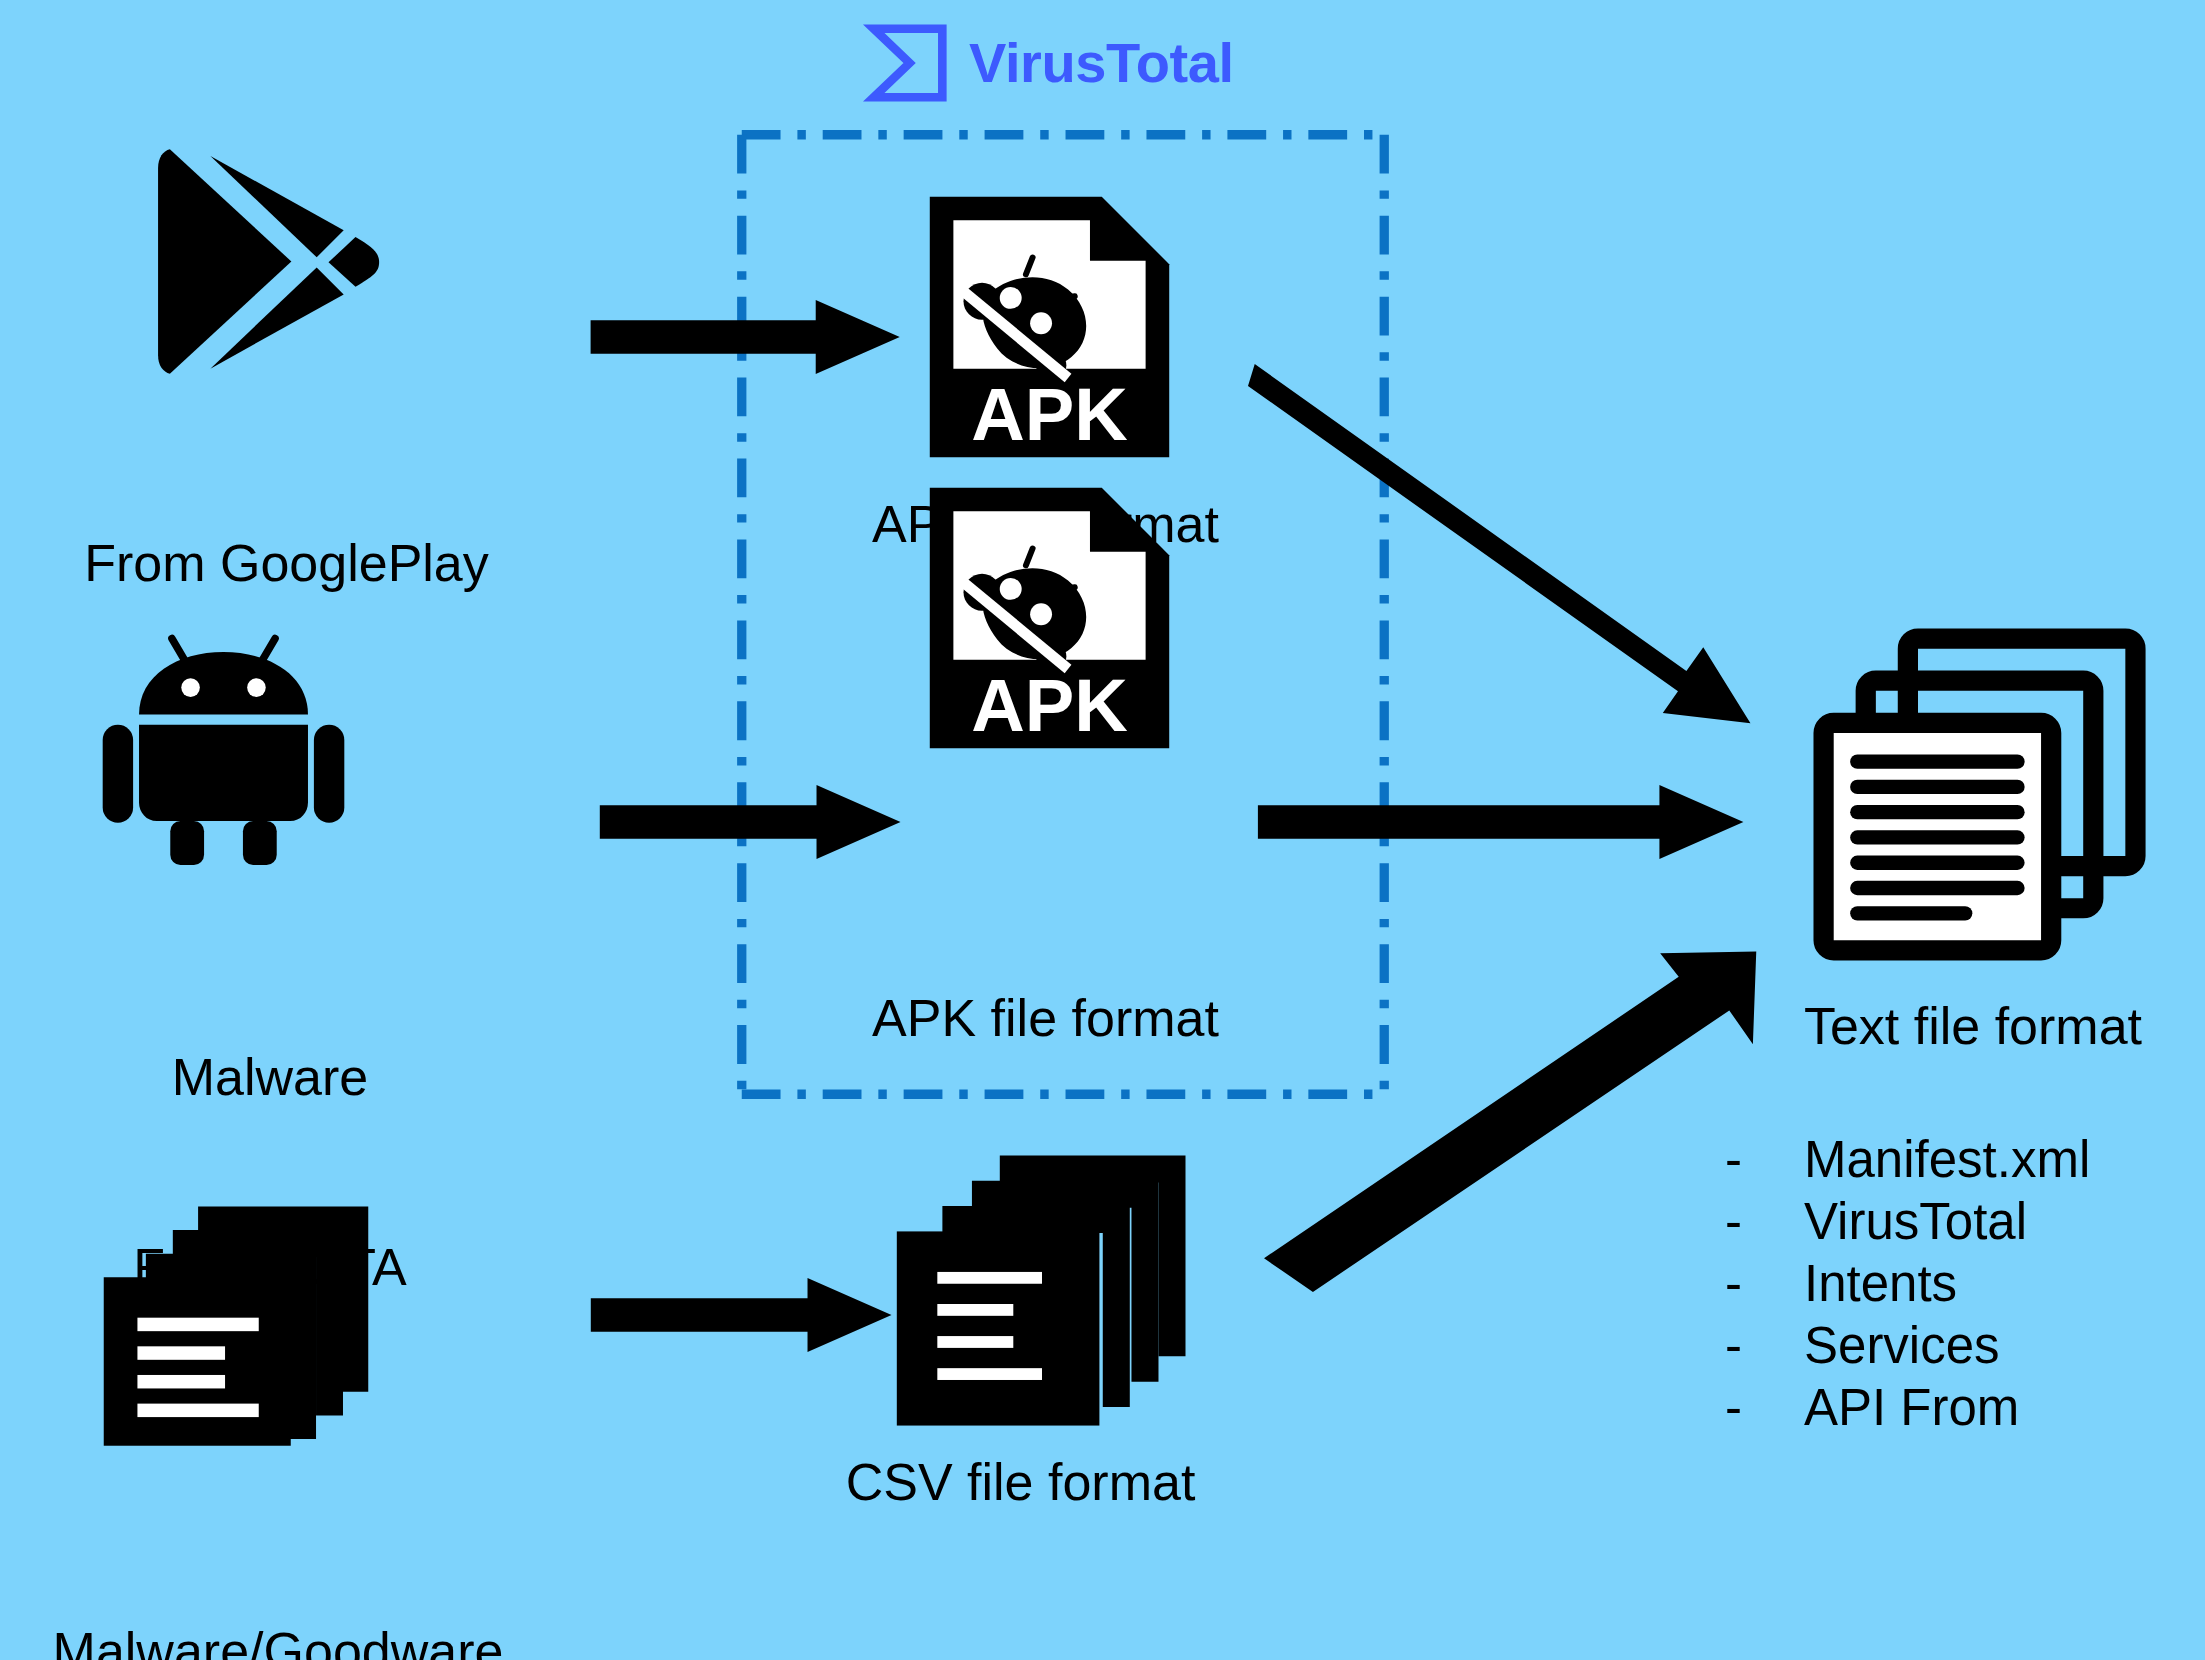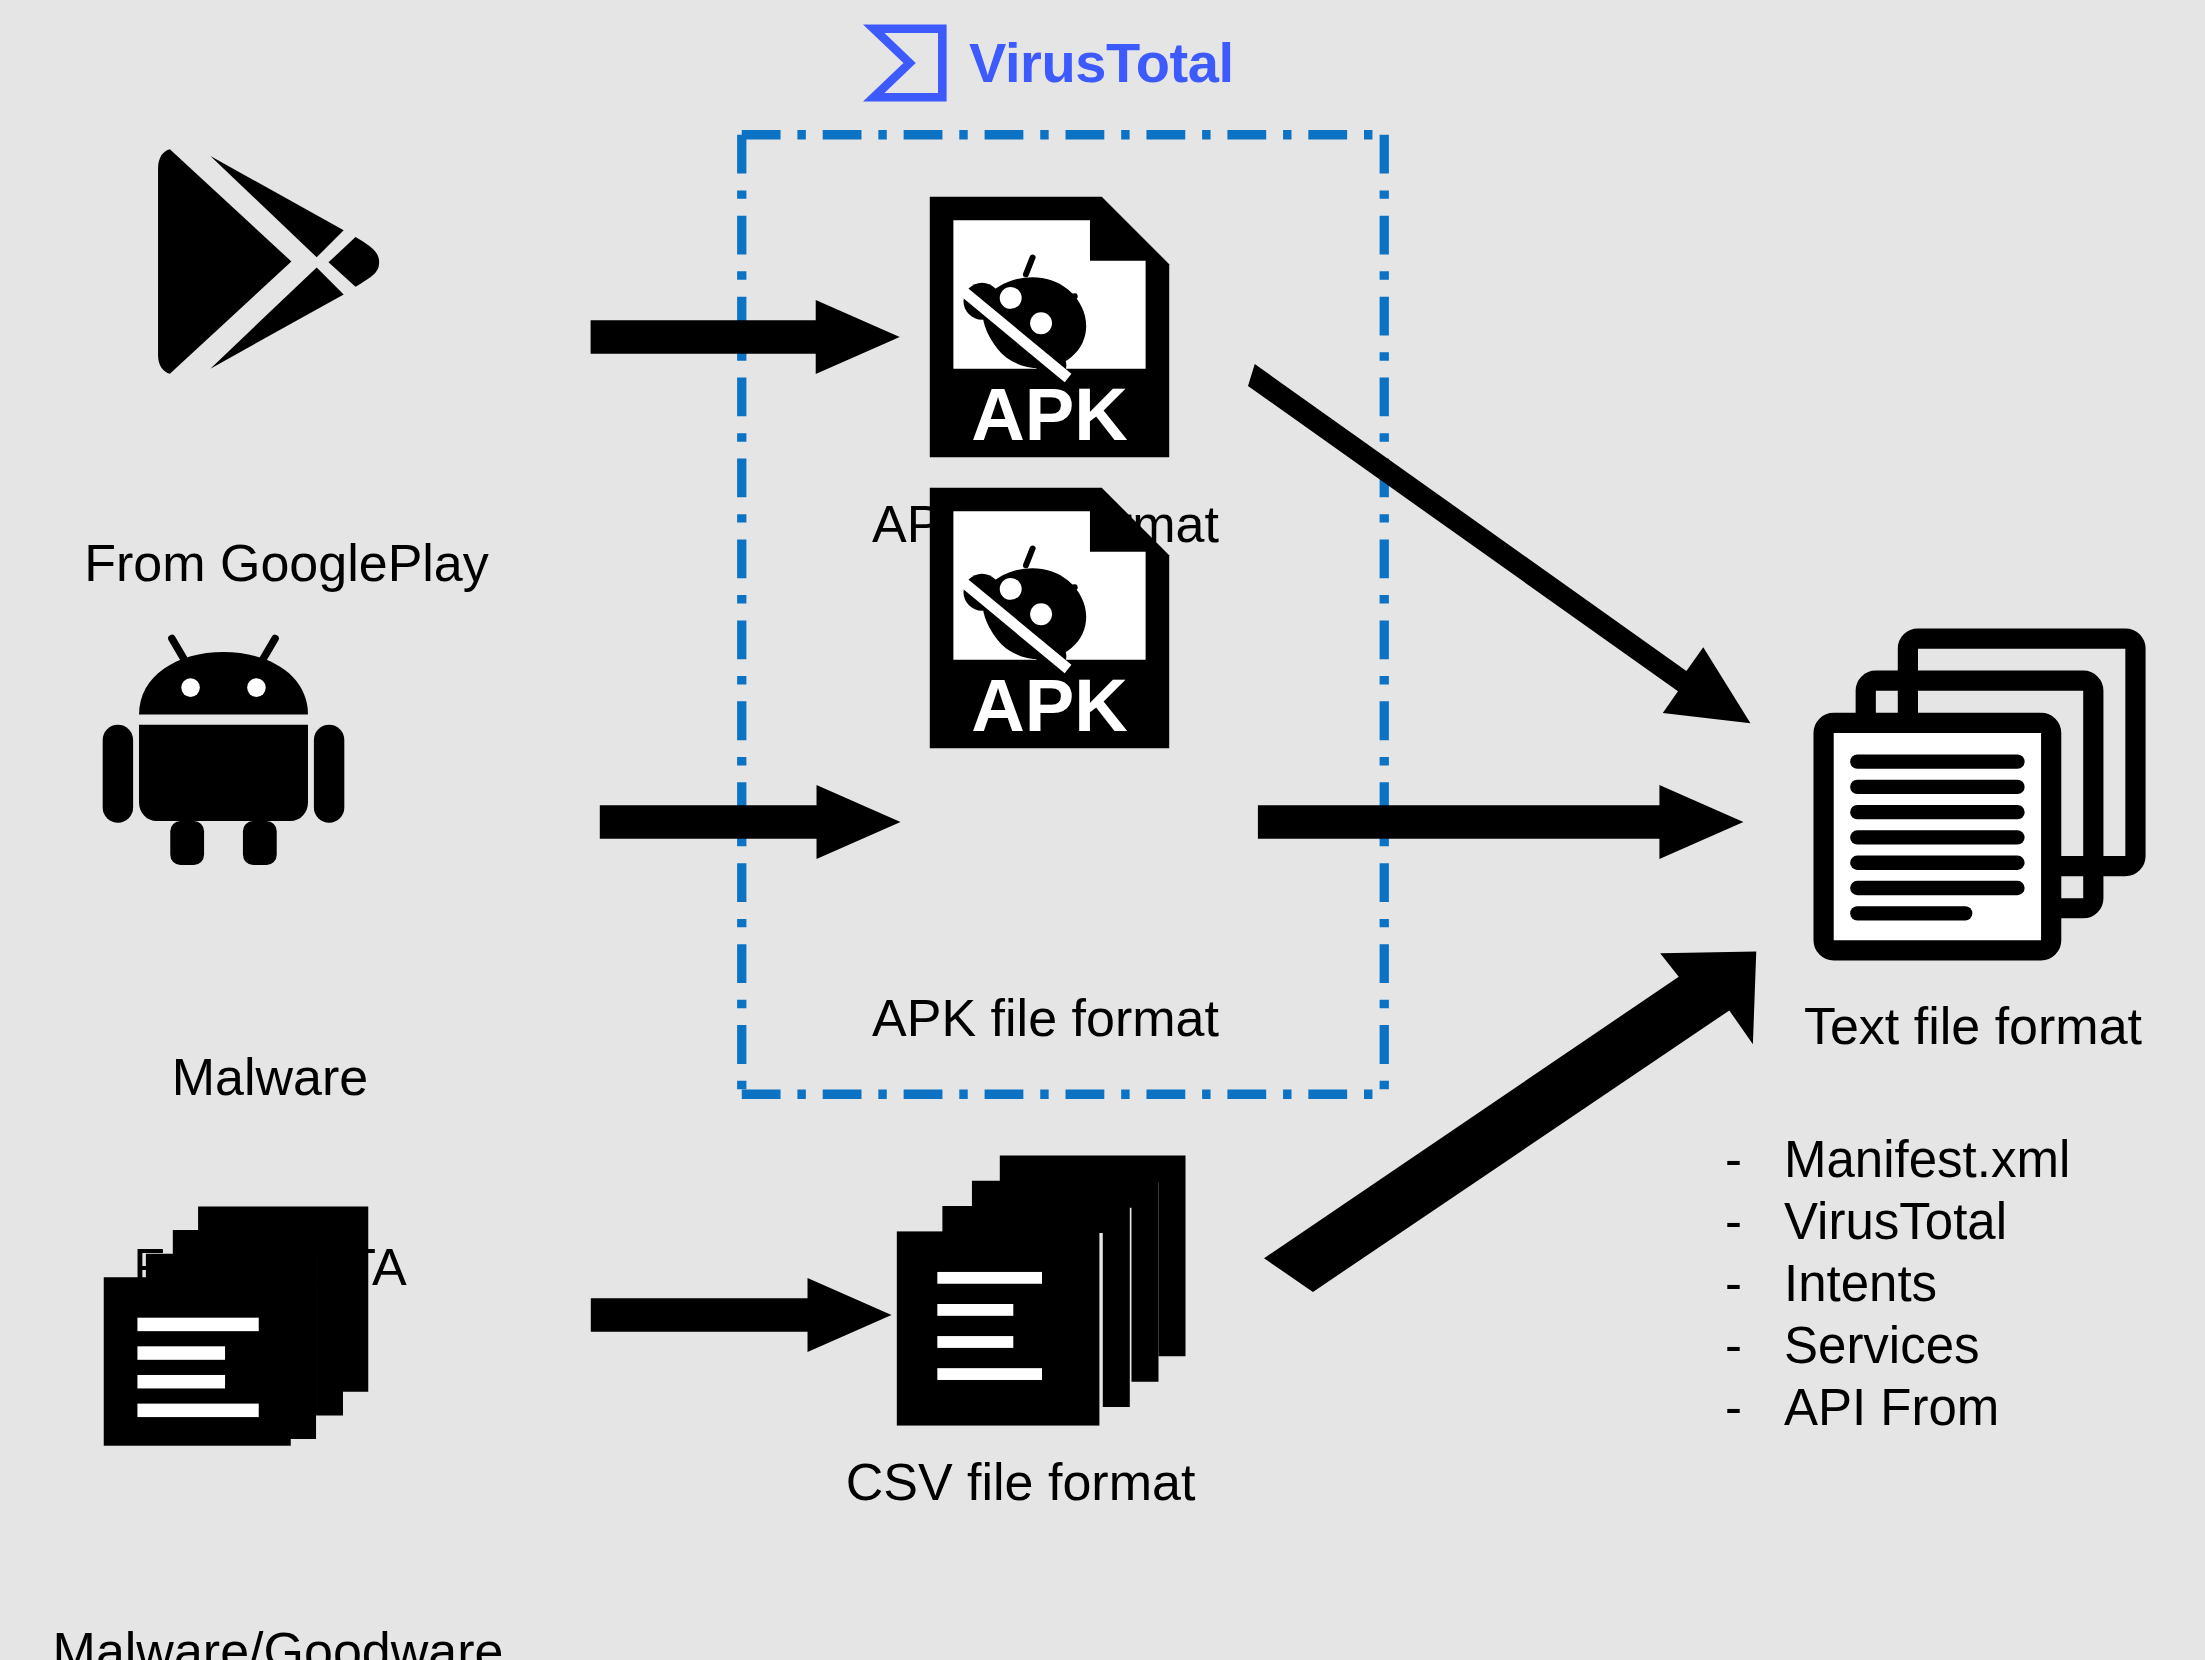--- a/index.html
+++ b/index.html
@@ -8,21 +8,21 @@
     background: #ffffff;
   }
   body {
     font-family: "Liberation Sans", sans-serif;
     color: #000000;
   }
   #stage {
     position: relative;
     width: 2205px;
     height: 1660px;
-    background: #e5e5e5;
+    background: #7dd3fc;
     overflow: hidden;
   }
   .abs { position: absolute; }
 
   
   .label {
     font-size: 52px;
     line-height: 1.22;
     text-align: center;
     white-space: pre;
@@ -64,21 +64,21 @@
   .attr-row {
     display: flex;
     align-items: baseline;
     height: 62px;
   }
   .attr-dash {
     width: 59px;
     flex: 0 0 59px;
     color: #000;
   }
-  .attr-text { color: #000; white-space: nowrap; }
+  .attr-text { color: #000; white-space: nowrap; margin-left: 20px; }
 
   svg { display: block; overflow: visible; }
 </style>
 </head>
 <body>
 
 <div id="stage">
 
   <div class="abs vt-wrap" style="left:869px; top:23.6px;">
     <span>

